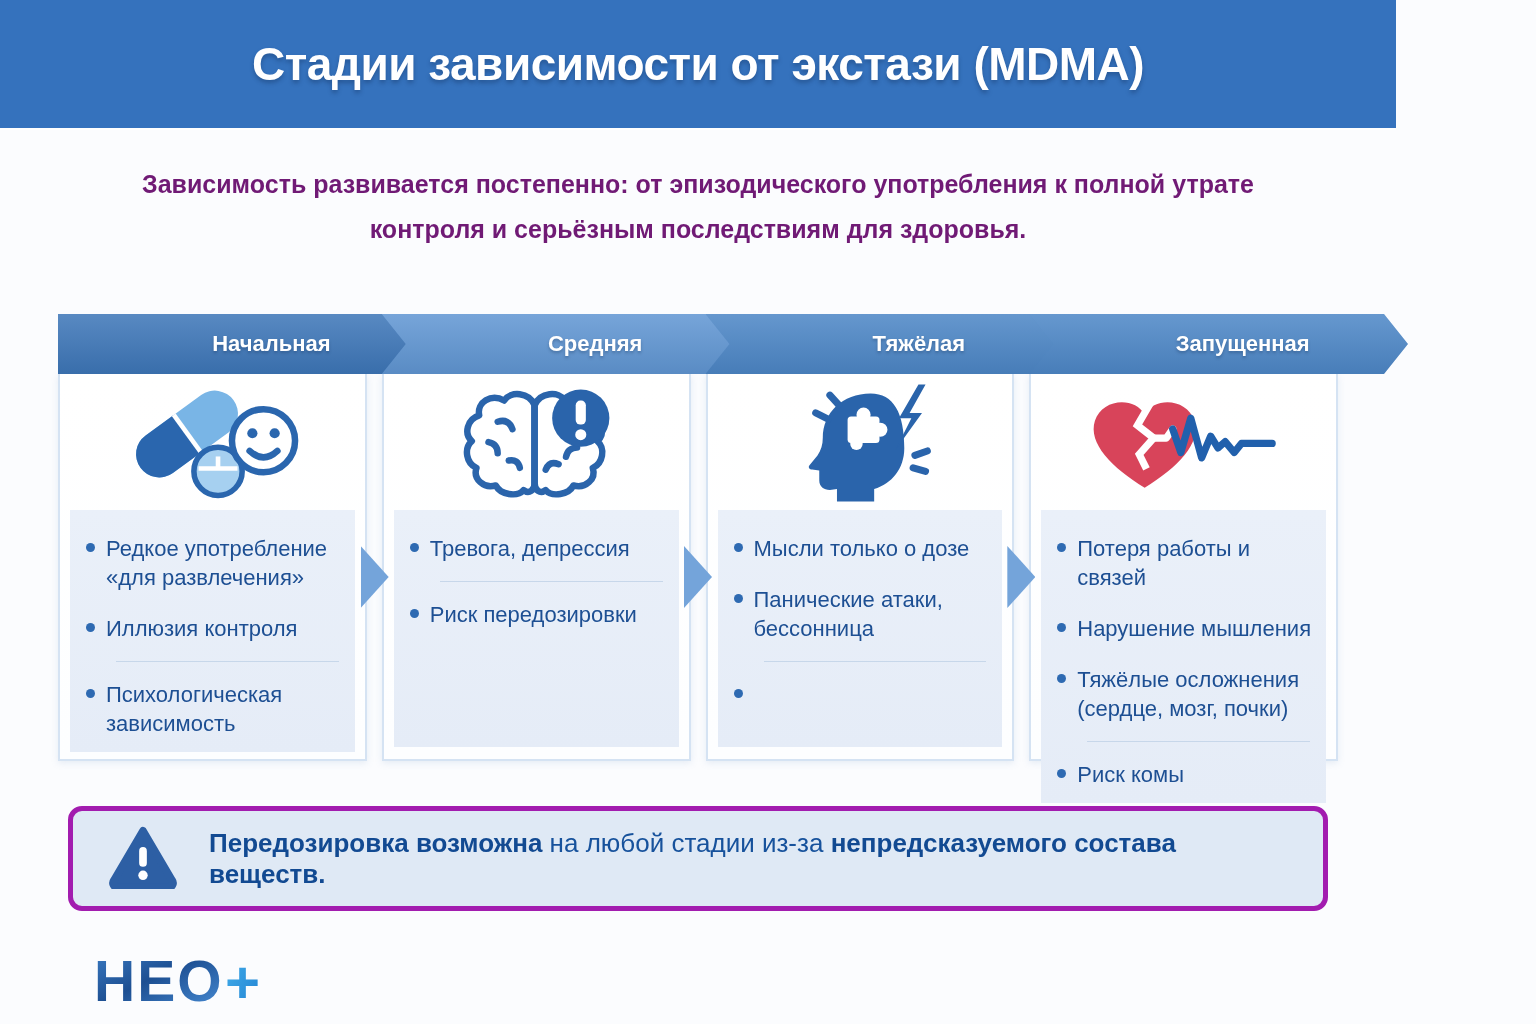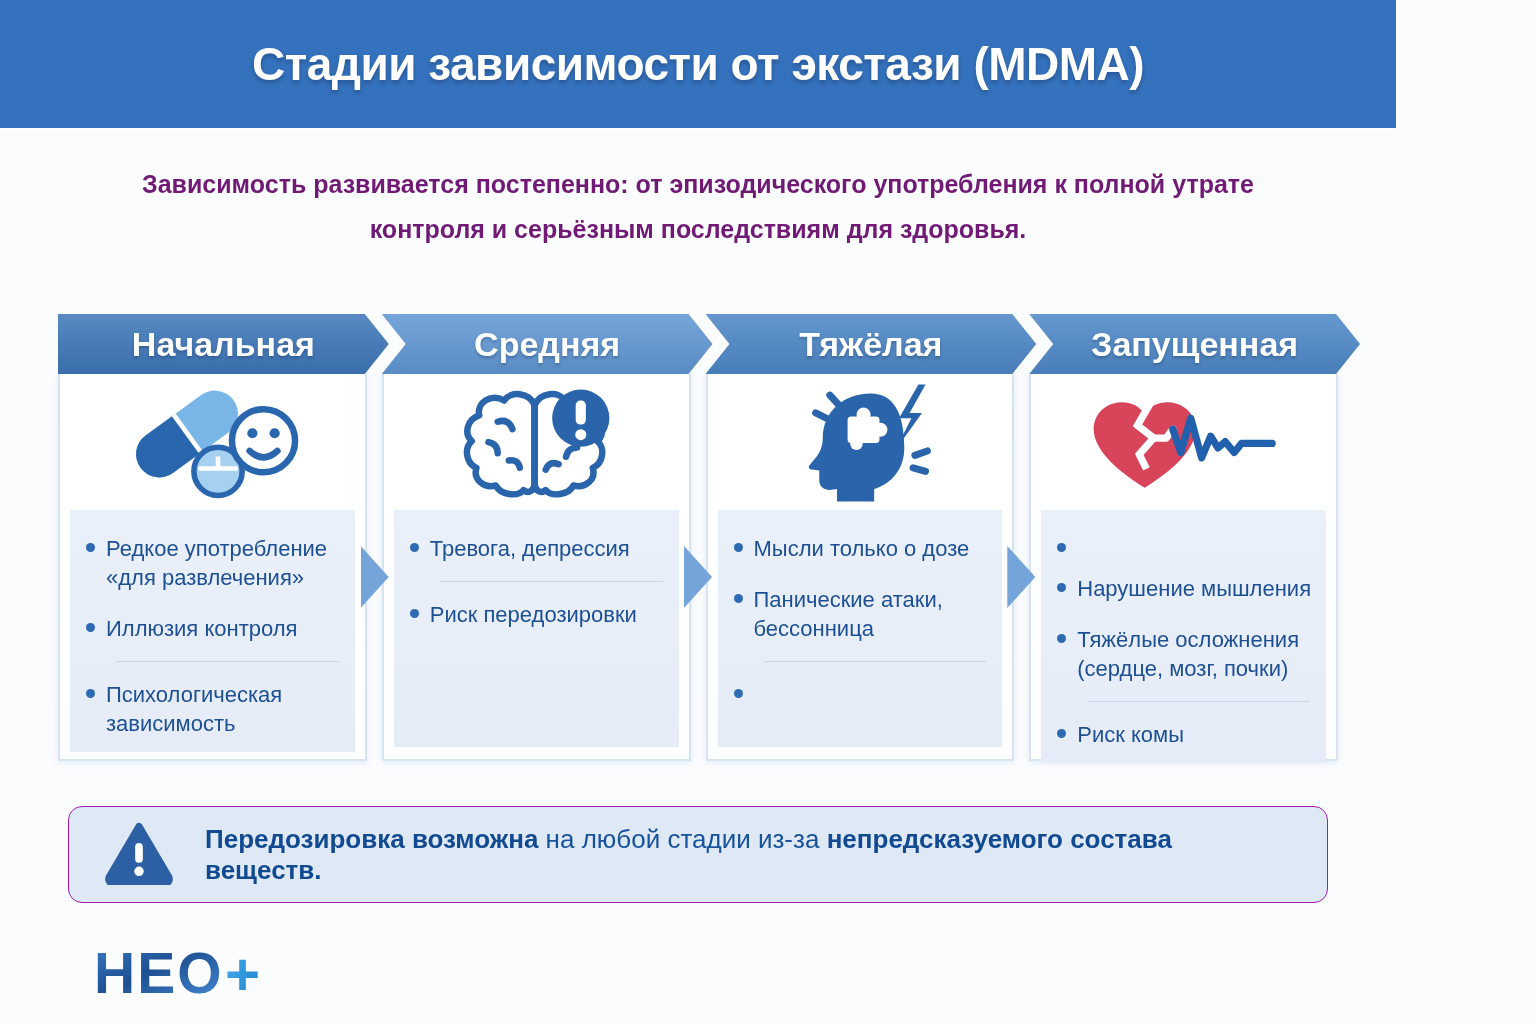--- a/index.html
+++ b/index.html
@@ -31,25 +31,26 @@
   .stages{
     position:relative;
     margin:62px 58px 0;
     display:flex;gap:15px;
   }
   .stage{flex:1;position:relative;}
   .chev{
     position:relative;z-index:2;
     width:calc(100% + 22px);height:60px;
     display:flex;align-items:center;justify-content:center;
-    color:#fff;font-size:34px;font-weight:700;
+    color:#fff;font-size:22px;font-weight:700;
     text-shadow:0 2px 3px rgba(20,50,90,.35);
     background-color:#4c86c6;
     background-image:linear-gradient(180deg,rgba(255,255,255,.14),rgba(0,0,0,.07));
     clip-path:polygon(0 0,calc(100% - 24px) 0,100% 50%,calc(100% - 24px) 100%,0 100%);
+    padding-left:48px;
   }
   .stage.notched .chev{
     clip-path:polygon(0 0,calc(100% - 24px) 0,100% 50%,calc(100% - 24px) 100%,0 100%,24px 50%);
   }
   .stage-body{
     height:387px;box-sizing:border-box;
     border:2px solid #d5e3f3;border-top:0;
     background:linear-gradient(180deg,#ffffff,#fdfeff);
     box-shadow:0 2px 7px rgba(130,160,200,.18);
     display:flex;flex-direction:column;
@@ -70,21 +71,21 @@
     background:#74a4da;clip-path:polygon(0 0,100% 50%,0 100%);
     transform:translateX(-50%);z-index:3;
   }
   .flow-arrow.a1{left:24.74%;}
   .flow-arrow.a2{left:50%;}
   .flow-arrow.a3{left:75.26%;}
 
   
   .warning{
     margin:45px 68px 0;min-height:92px;box-sizing:border-box;
-    background:#dfe9f5;border:1px solid #a21caf;border-radius:14px;
+    background:#dfe9f5;border:5px solid #a21caf;border-radius:14px;
     display:flex;align-items:center;gap:30px;padding:13px 34px;
   }
   .warning p{margin:0;font-size:26px;color:#17529c;font-weight:500;}
   .warning b{font-weight:700;color:#124a92;}
 
   
   .logo{margin:36px 0 0 94px;}
 </style>
 </head>
 <body>
@@ -215,20 +216,21 @@
           <svg viewBox="0 0 215 115" width="200" height="104" overflow="visible">
             <path fill="#d8445a" d="M64 26 C53 6 17 8 9 33 C1 58 28 85 64 107 C100 85 127 58 119 33 C111 8 75 6 64 26 Z"></path>
             <path d="M70 14 L56 38 L74 52 L58 70 L66 86" stroke="#fff" stroke-width="8" fill="none"></path>
             <path d="M74 52 L88 52 L95 42" stroke="#fff" stroke-width="8" fill="none" stroke-linecap="round" stroke-linejoin="round"></path>
             <path d="M95 42 L104 68 L115 30 L127 74 L137 50 L145 63 L153 56 L163 68 L171 58 L205 58" stroke="#2160ac" stroke-width="8" fill="none" stroke-linecap="round" stroke-linejoin="round"></path>
           </svg>
         </div>
         <div class="panel">
           <div class="item">
             <span class="dot"></span>
+            <span>Потеря работы и связей</span>
           </div>
           <div class="item">
             <span class="dot"></span>
             <span>Нарушение мышления</span>
           </div>
           <div class="item">
             <span class="dot"></span>
             <span>Тяжёлые осложнения (сердце, мозг, почки)</span>
           </div>
           <div class="divider"></div>

